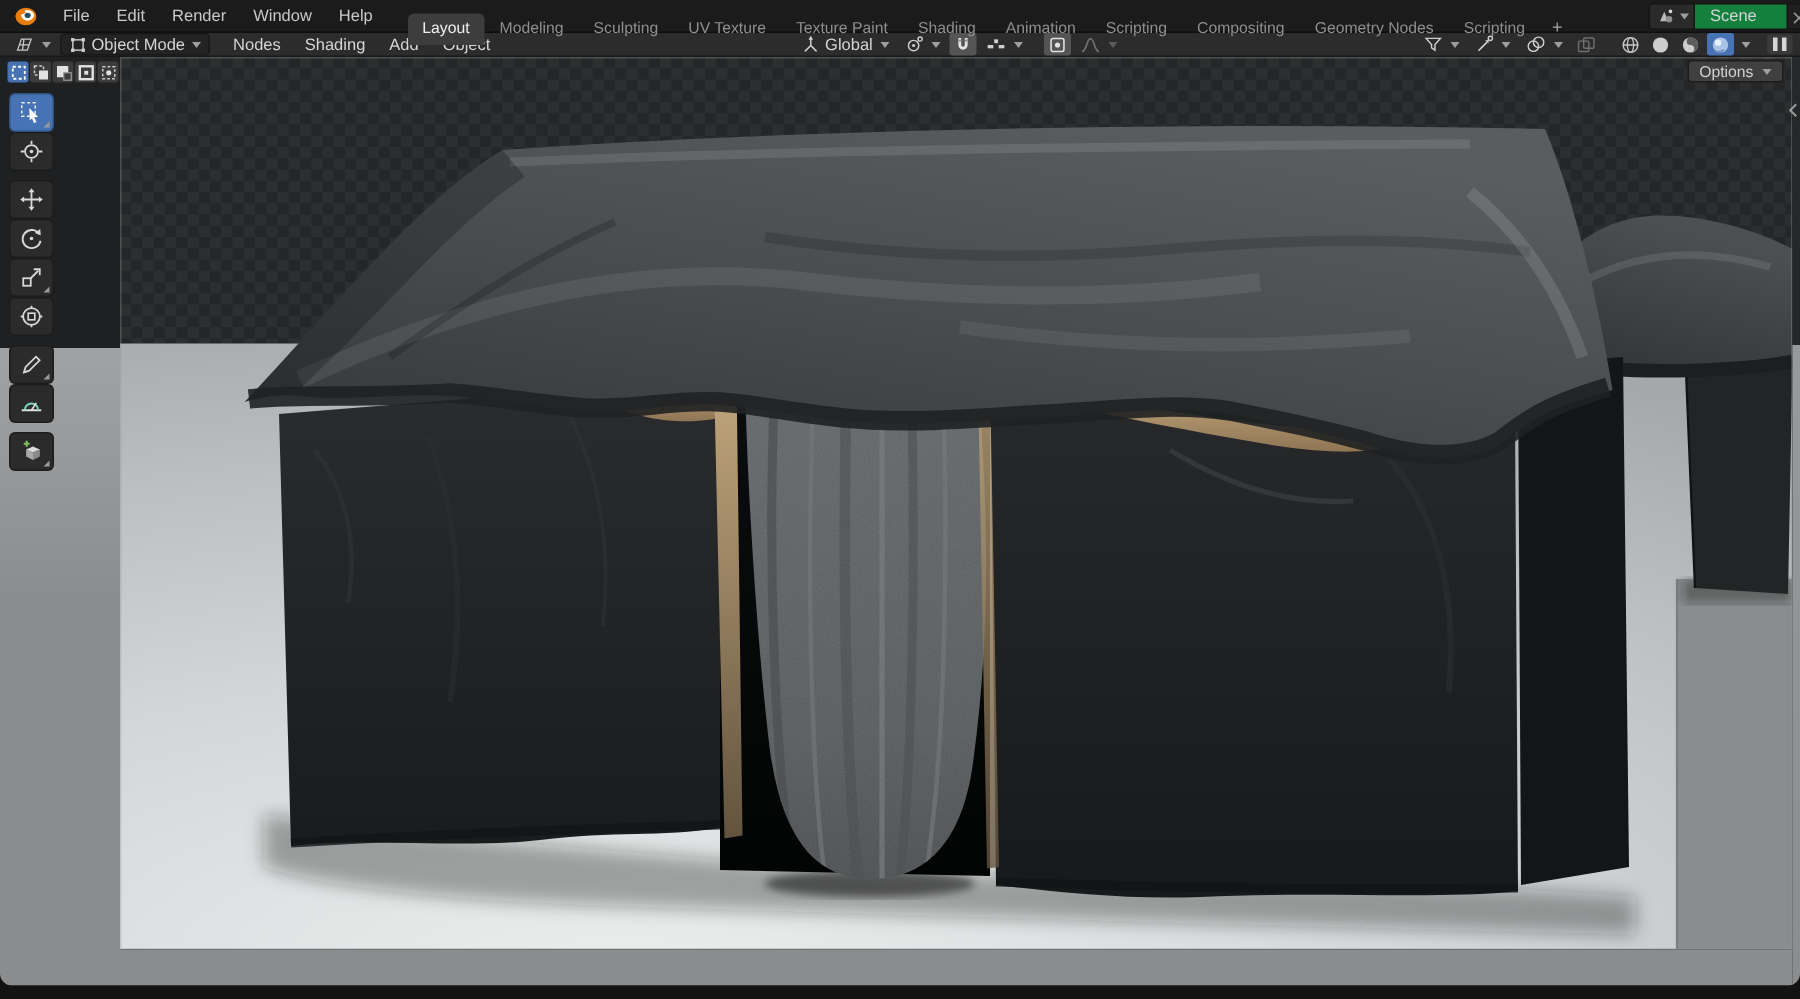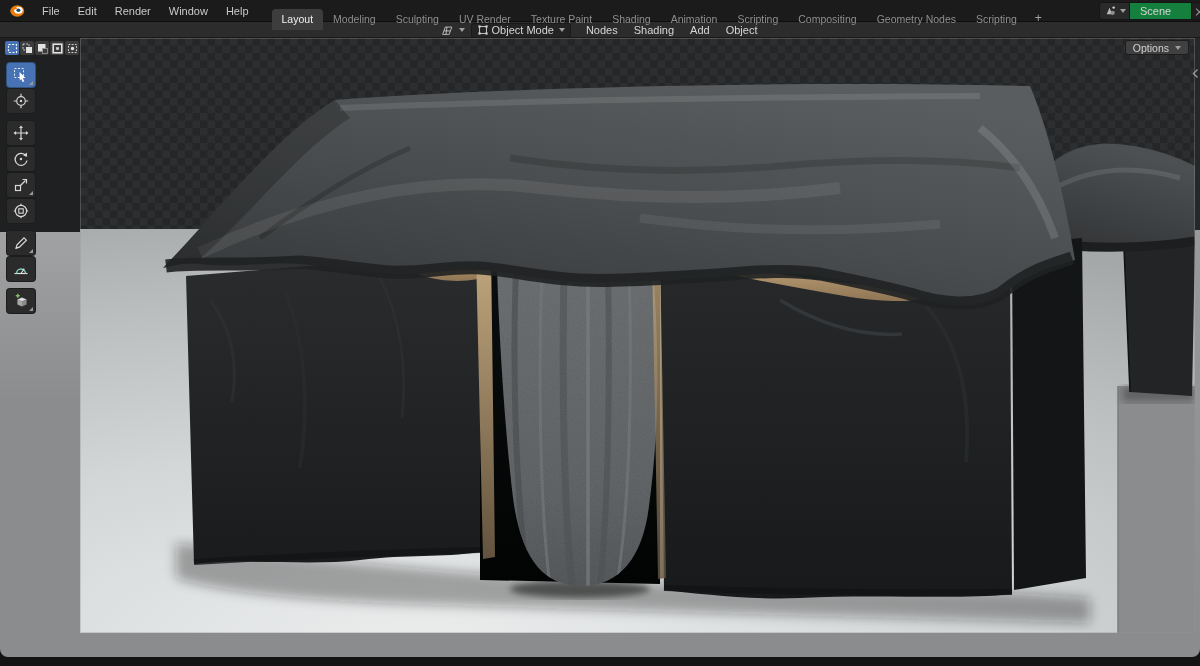--- a/index.html
+++ b/index.html
@@ -21,21 +21,21 @@
     height:18px; display:flex; align-items:center; padding:0 3px; gap:2px; }
   .scene-name { background:#15803d; border:1px solid #151515; border-left:none; height:18px;
     display:flex; align-items:center; padding:0 10px; min-width:62px; color:#d4d4d4; }
   .scene-x { width:16px; height:18px; background:#1f1f1f; border:1px solid #151515; border-left:none;
     border-radius:0 3px 3px 0; position:relative; }
   .scene-x::before,.scene-x::after { content:""; position:absolute; left:7px; top:4px; width:1.4px; height:10px; background:#9a9a9a; }
   .scene-x::before { transform:rotate(45deg);} .scene-x::after { transform:rotate(-45deg);}
 
   
   .vpheader { height:16px; background:#2c2c2c; display:flex; align-items:center; padding:0 5px;
-    font-size:11px; color:#d6d6d6; border-bottom:1px solid #191919;flex-direction:column; }
+    font-size:11px; color:#d6d6d6; border-bottom:1px solid #191919; }
   .vph-group { display:flex; align-items:center; gap:2px; }
   .spacer { flex:1; }
   .hbtn { display:flex; align-items:center; gap:3px; padding:0 4px; height:14px; border-radius:2px; }
   .dd { background:#232323; border:1px solid #191919; border-radius:3px; height:15px; padding:0 5px; }
   .caret { width:0; height:0; border-left:3px solid transparent; border-right:3px solid transparent;
     border-top:4px solid #9e9e9e; margin-left:2px; flex:none; }
   .tile { width:18px; height:15px; border-radius:2px; display:flex; align-items:center; justify-content:center; }
   .tile.on { background:#545454; }
   .tile.active-blue { background:#4772b3; }
   .dim { opacity:.42; }
@@ -94,21 +94,21 @@
     <span class="menu-item">File</span>
     <span class="menu-item">Edit</span>
     <span class="menu-item">Render</span>
     <span class="menu-item">Window</span>
     <span class="menu-item">Help</span>
 
     <div class="ws-tabs">
       <span class="ws-tab active">Layout</span>
       <span class="ws-tab">Modeling</span>
       <span class="ws-tab">Sculpting</span>
-      <span class="ws-tab">UV Render</span>
+      <span class="ws-tab">UV Texture</span>
       <span class="ws-tab">Texture Paint</span>
       <span class="ws-tab">Shading</span>
       <span class="ws-tab">Animation</span>
       <span class="ws-tab">Scripting</span>
       <span class="ws-tab">Compositing</span>
       <span class="ws-tab">Geometry Nodes</span>
       <span class="ws-tab">Scripting</span>
       <span class="ws-add">+</span>
     </div>
 

